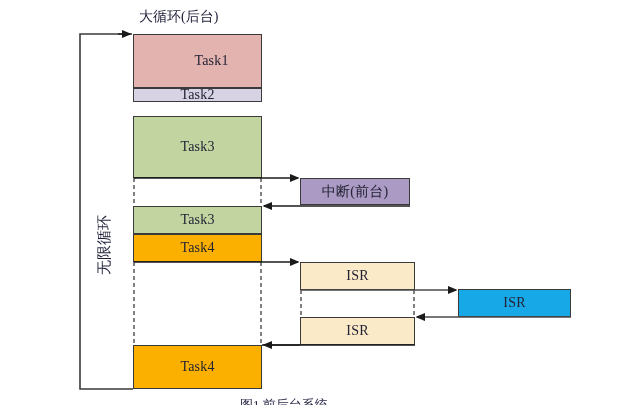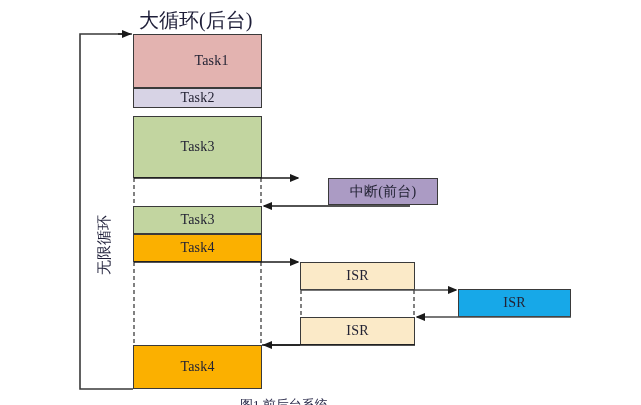--- a/index.html
+++ b/index.html
@@ -29,21 +29,21 @@
     align-items: center;
     justify-content: center;
     font-size: 14px;
     line-height: 1;
     color: #232334;
     letter-spacing: 0.2px;
     white-space: nowrap;
   }
   .label {
     position: absolute;
-    font-size: 20px;
+    font-size: 14px;
     color: #1e1e38;
     white-space: nowrap;
     line-height: 1;
   }
   .vlabel {
     position: absolute;
     font-size: 15px;
     color: #1e1e38;
     white-space: nowrap;
     line-height: 1;
@@ -70,31 +70,31 @@
 
 <div id="canvas">
 
   <div class="label" id="title-top" style="left:139px; top:10px;">大循环(后台)</div>
 
   <div class="vlabel" id="loop-label" style="left:97px; top:275px;">无限循环</div>
 
 
   <div class="box" style="left:133px; top:34px; width:129px; height:54px; background:#e3b3b0;padding-left:28px;">Task1</div>
 
-  <div class="box" style="left:133px; top:88px; width:129px; height:20px; background:#d7d3e5;">Task2</div>
+  <div class="box" style="left:133px; top:88px; width:129px; height:14px; background:#d7d3e5;">Task2</div>
 
   <div class="box" style="left:133px; top:116px; width:129px; height:62px; background:#c2d5a0;">Task3</div>
 
   <div class="box" style="left:133px; top:206px; width:129px; height:28px; background:#c2d5a0;">Task3</div>
 
   <div class="box" style="left:133px; top:234px; width:129px; height:28px; background:#fbb000;">Task4</div>
 
   <div class="box" style="left:133px; top:345px; width:129px; height:44px; background:#fbb000;">Task4</div>
 
-  <div class="box" style="left:300px; top:178px; width:110px; height:27px; background:#ab9bc4;margin-left:28px;">中断(前台)</div>
+  <div class="box" style="left:300px; top:178px; width:110px; height:27px; background:#ab9bc4;">中断(前台)</div>
 
   <div class="box" style="left:300px; top:262px; width:115px; height:28px; background:#fbeac8;">ISR</div>
 
   <div class="box" style="left:300px; top:317px; width:115px; height:28px; background:#fbeac8;">ISR</div>
 
   <div class="box" style="left:458px; top:289px; width:113px; height:28px; background:#17a8e8;">ISR</div>
 
   <div class="cut-text" style="left:240px; top:398px; color:#2a2a4a;">图1  前后台系统</div>
 
   <svg class="overlay" viewBox="0 0 641 405" xmlns="http://www.w3.org/2000/svg">

